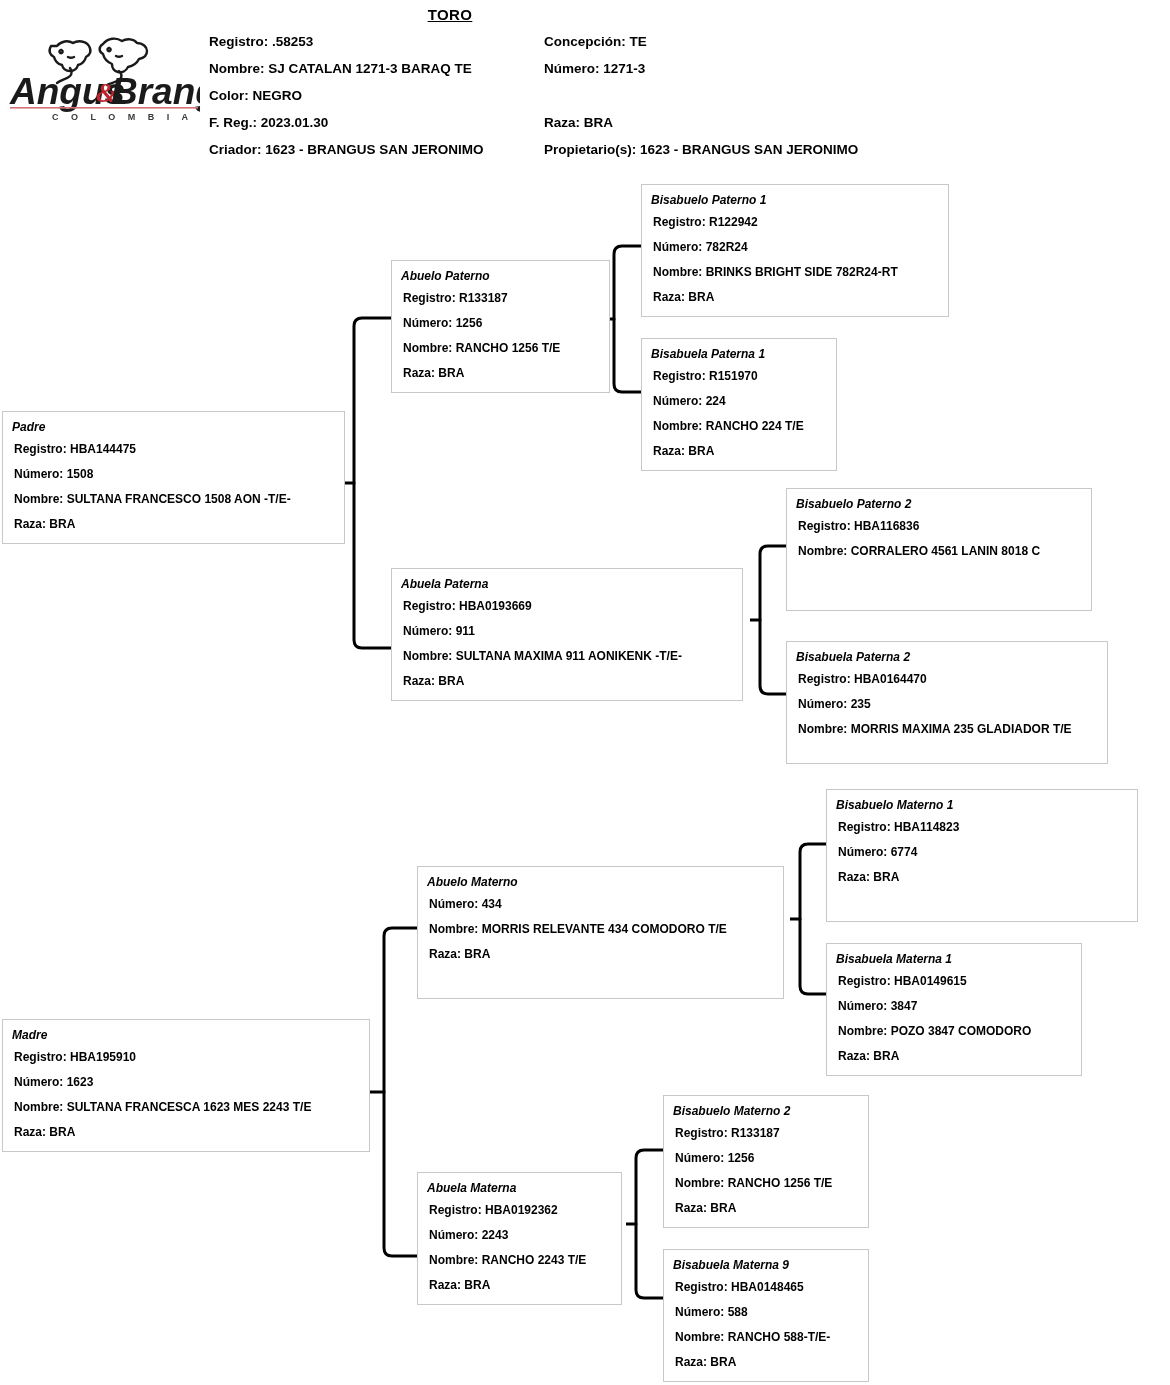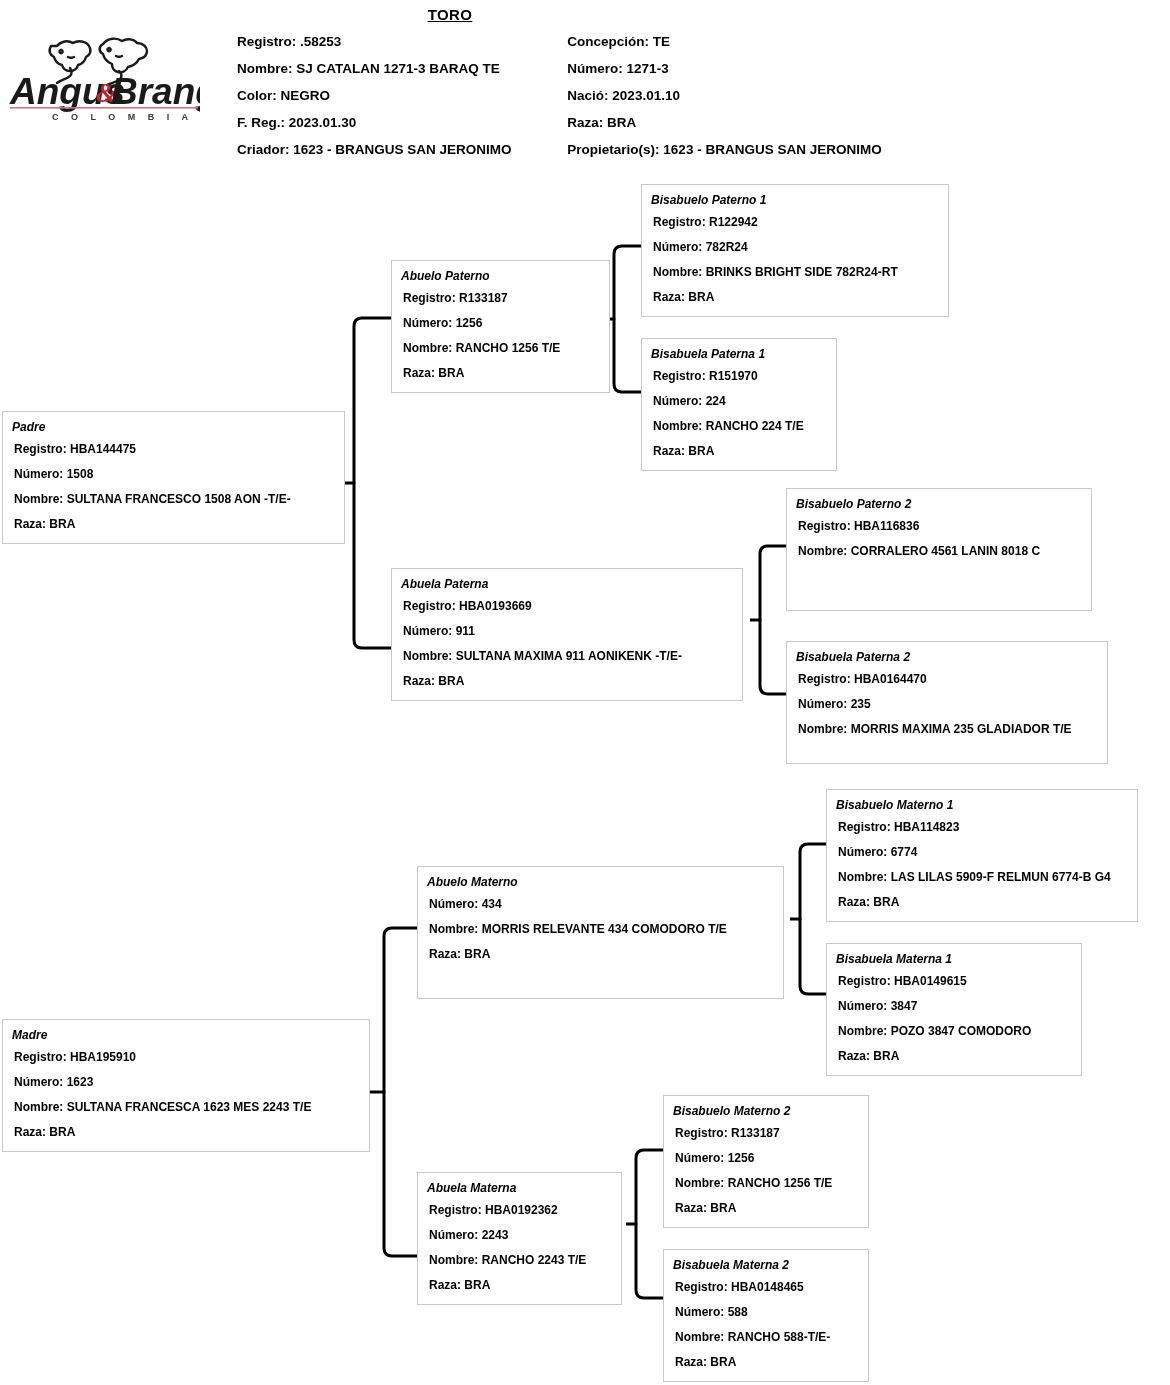--- a/index.html
+++ b/index.html
@@ -66,21 +66,21 @@
     position: absolute;
     left: 209px;
     top: 34px;
     width: 950px;
   }
   .hdr-row {
     display: flex;
     height: 27px;
     align-items: flex-start;
   }
-  .hdr-col-a { width: 335px; margin-left: 28px; }
+  .hdr-col-a { width: 335px; }
   .hdr-col-b { width: 600px; }
   .hdr-field {
     font-size: 13.5px;
     font-weight: bold;
     white-space: nowrap;
   }
 
   
   .node {
     position: absolute;
@@ -148,21 +148,20 @@
     <div class="hdr-row">
       <div class="hdr-col-a hdr-field">Registro: .58253</div>
       <div class="hdr-col-b hdr-field">Concepción: TE</div>
     </div>
     <div class="hdr-row">
       <div class="hdr-col-a hdr-field">Nombre:  SJ CATALAN 1271-3 BARAQ TE</div>
       <div class="hdr-col-b hdr-field">Número: 1271-3</div>
     </div>
     <div class="hdr-row">
       <div class="hdr-col-a hdr-field">Color: NEGRO</div>
-      <div class="hdr-col-b hdr-field">Nació: 2023.01.10</div>
     </div>
     <div class="hdr-row">
       <div class="hdr-col-a hdr-field">F. Reg.: 2023.01.30</div>
       <div class="hdr-col-b hdr-field">Raza: BRA</div>
     </div>
     <div class="hdr-row">
       <div class="hdr-col-a hdr-field">Criador: 1623 - BRANGUS SAN JERONIMO</div>
       <div class="hdr-col-b hdr-field">Propietario(s): 1623 - BRANGUS SAN JERONIMO</div>
     </div>
   </div>
@@ -282,41 +281,40 @@
     <div class="node-line">Registro: HBA0192362</div>
     <div class="node-line">Número: 2243</div>
     <div class="node-line">Nombre: RANCHO 2243 T/E</div>
     <div class="node-line">Raza: BRA</div>
   </div>
 
   <div class="node" style="left:826px; top:789px; width:312px; height:133px;">
     <div class="node-title">Bisabuelo Materno 1</div>
     <div class="node-line">Registro: HBA114823</div>
     <div class="node-line">Número: 6774</div>
-    <div class="node-line">Nombre: LAS LILAS 5909-F RELMUN 6774-B G4</div>
     <div class="node-line">Raza: BRA</div>
   </div>
 
   <div class="node" style="left:826px; top:943px; width:256px; height:133px;">
     <div class="node-title">Bisabuela Materna 1</div>
     <div class="node-line">Registro: HBA0149615</div>
     <div class="node-line">Número: 3847</div>
     <div class="node-line">Nombre: POZO 3847 COMODORO</div>
     <div class="node-line">Raza: BRA</div>
   </div>
 
   <div class="node" style="left:663px; top:1095px; width:206px; height:133px;">
     <div class="node-title">Bisabuelo Materno 2</div>
     <div class="node-line">Registro: R133187</div>
     <div class="node-line">Número: 1256</div>
     <div class="node-line">Nombre: RANCHO 1256 T/E</div>
     <div class="node-line">Raza: BRA</div>
   </div>
 
   <div class="node" style="left:663px; top:1249px; width:206px; height:133px;">
-    <div class="node-title">Bisabuela Materna 2</div>
+    <div class="node-title">Bisabuela Materna 9</div>
     <div class="node-line">Registro: HBA0148465</div>
     <div class="node-line">Número: 588</div>
     <div class="node-line">Nombre: RANCHO 588-T/E-</div>
     <div class="node-line">Raza: BRA</div>
   </div>
 
 </div>
 
 </body></html>

